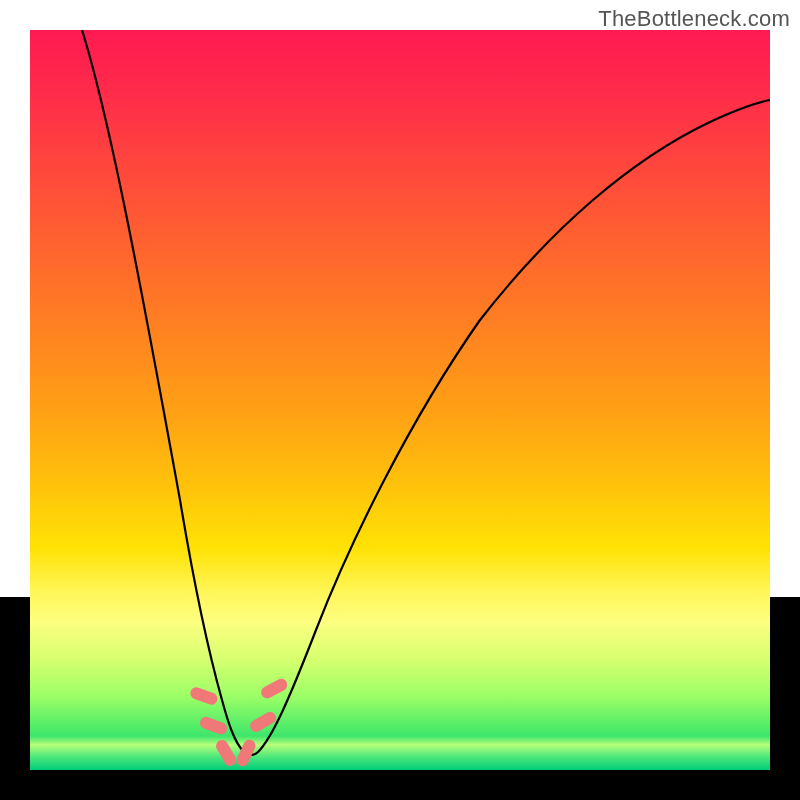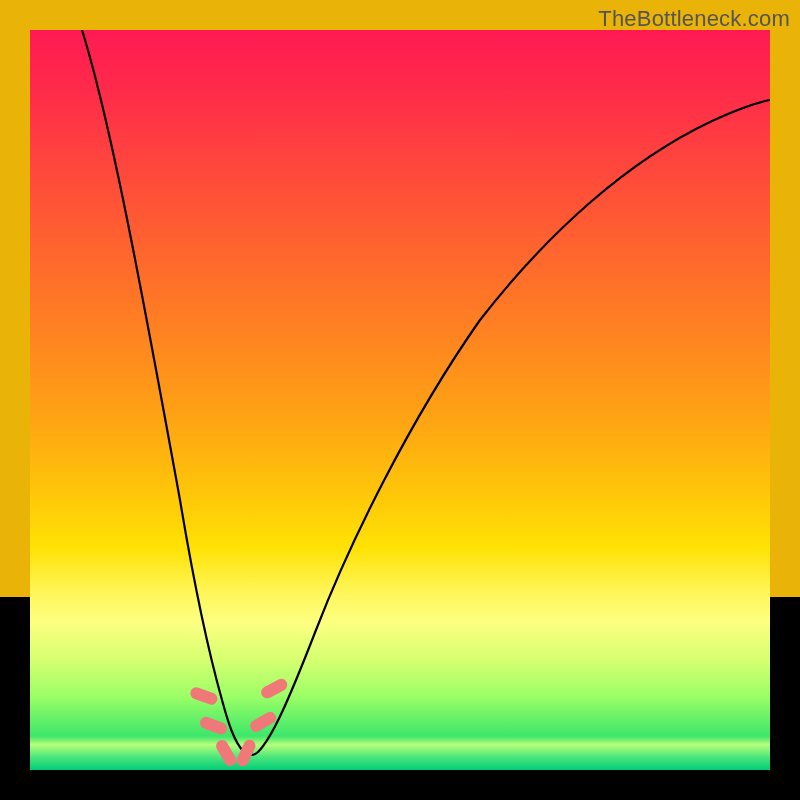--- a/index.html
+++ b/index.html
@@ -8,21 +8,21 @@
     width: 800px;
     height: 800px;
     overflow: hidden;
     background: #000;
     font-family: Arial, Helvetica, sans-serif;
   }
   .frame {
     position: absolute;
     left: 0; top: 0;
     width: 800px; height: 597px;
-    background: #eab308;
+    background: #ffffff;
   }
   .plot {
     position: absolute;
     left: 30px;
     top: 30px;
     width: 740px;
     height: 740px;
     overflow: hidden;
   }
   .gradient {

